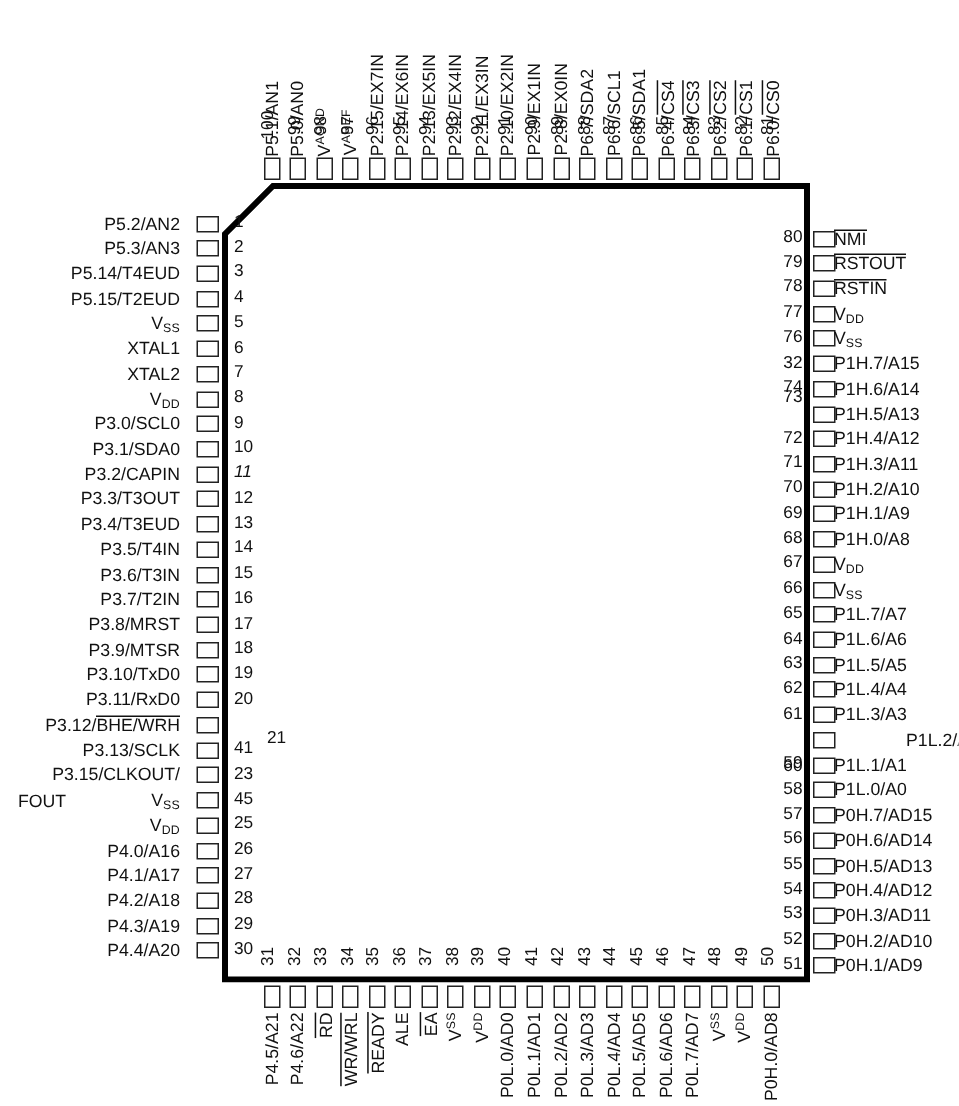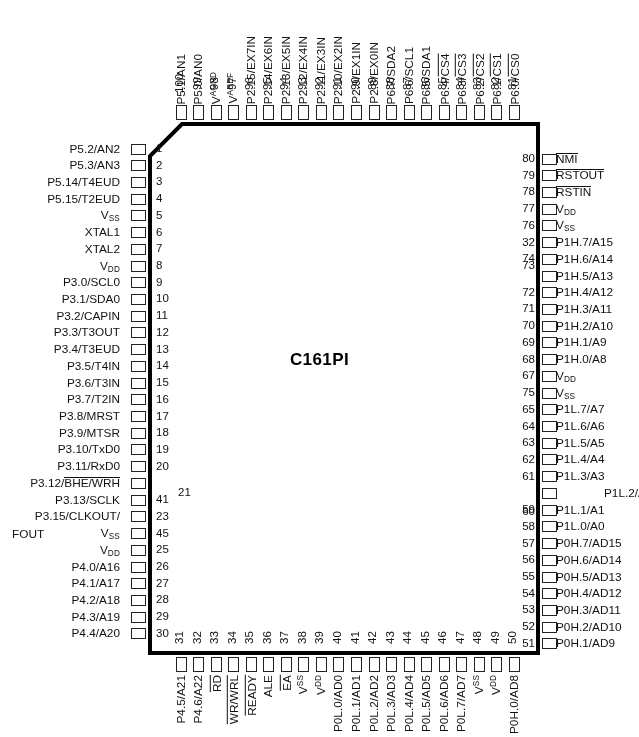--- a/index.html
+++ b/index.html
@@ -48,21 +48,20 @@
 <body>
 
 <div id="stage">
 
   <div id="body-outline">
     <svg width="392" height="533" viewBox="0 0 392 533">
       <polygon points="34,2 390,2 390,531 2,531 2,34" fill="#ffffff" stroke="#000000" stroke-width="4" stroke-linejoin="miter"></polygon>
     </svg>
   </div>
 
-  <div id="chip-label">C161PI</div>
 
   <div id="pins-left">
       <div class="pad h" style="left: 131px; top: 143.5px;"></div>
       <div class="pnum left" style="top: 143px;">1</div>
       <div class="plabel left" style="top: 142.5px;">P5.2/AN2</div>
       <div class="pad h" style="left: 131px; top: 160.22px;"></div>
       <div class="pnum left" style="top: 159.72px;">2</div>
       <div class="plabel left" style="top: 159.22px;">P5.3/AN3</div>
       <div class="pad h" style="left: 131px; top: 176.94px;"></div>
       <div class="pnum left" style="top: 176.44px;">3</div>
@@ -82,21 +81,21 @@
       <div class="pad h" style="left: 131px; top: 260.54px;"></div>
       <div class="pnum left" style="top: 260.04px;">8</div>
       <div class="plabel left" style="top: 259.54px;">V<sub>DD</sub></div>
       <div class="pad h" style="left: 131px; top: 277.26px;"></div>
       <div class="pnum left" style="top: 276.76px;">9</div>
       <div class="plabel left" style="top: 276.26px; margin-left: 12px;">P3.0/SCL0</div>
       <div class="pad h" style="left: 131px; top: 293.98px;"></div>
       <div class="pnum left" style="top: 293.48px;">10</div>
       <div class="plabel left" style="top: 292.98px;">P3.1/SDA0</div>
       <div class="pad h" style="left: 131px; top: 310.7px;"></div>
-      <div class="pnum left" style="top: 310.2px;">11</div>
+      <div class="pnum left" style="top: 310.2px; font-style: italic;">11</div>
       <div class="plabel left" style="top: 309.7px;">P3.2/CAPIN</div>
       <div class="pad h" style="left: 131px; top: 327.42px;"></div>
       <div class="pnum left" style="top: 326.92px;">12</div>
       <div class="plabel left" style="top: 326.42px;">P3.3/T3OUT</div>
       <div class="pad h" style="left: 131px; top: 344.14px;"></div>
       <div class="pnum left" style="top: 343.64px;">13</div>
       <div class="plabel left" style="top: 343.14px;">P3.4/T3EUD</div>
       <div class="pad h" style="left: 131px; top: 360.86px;"></div>
       <div class="pnum left" style="top: 360.36px;">14</div>
       <div class="plabel left" style="top: 359.86px;">P3.5/T4IN</div>
@@ -186,21 +185,21 @@
       <div class="pad h" style="left: 542px; top: 337.42px;"></div>
       <div class="pnum right" style="top: 336.92px;">69</div>
       <div class="plabel right" style="top: 336.42px;">P1H.1/A9</div>
       <div class="pad h" style="left: 542px; top: 354.14px;"></div>
       <div class="pnum right" style="top: 353.64px;">68</div>
       <div class="plabel right" style="top: 353.14px;">P1H.0/A8</div>
       <div class="pad h" style="left: 542px; top: 370.86px;"></div>
       <div class="pnum right" style="top: 370.36px;">67</div>
       <div class="plabel right" style="top: 369.86px;">V<sub>DD</sub></div>
       <div class="pad h" style="left: 542px; top: 387.58px;"></div>
-      <div class="pnum right" style="top: 387.08px;">75</div>
+      <div class="pnum right" style="top: 387.08px;">66</div>
       <div class="plabel right" style="top: 386.58px;">V<sub>SS</sub></div>
       <div class="pad h" style="left: 542px; top: 404.3px;"></div>
       <div class="pnum right" style="top: 403.8px;">65</div>
       <div class="plabel right" style="top: 403.3px;">P1L.7/A7</div>
       <div class="pad h" style="left: 542px; top: 421.02px;"></div>
       <div class="pnum right" style="top: 420.52px;">64</div>
       <div class="plabel right" style="top: 420.02px;">P1L.6/A6</div>
       <div class="pad h" style="left: 542px; top: 437.74px;"></div>
       <div class="pnum right" style="top: 437.24px; text-align: right;">63</div>
       <div class="plabel right" style="top: 436.74px;">P1L.5/A5</div>

